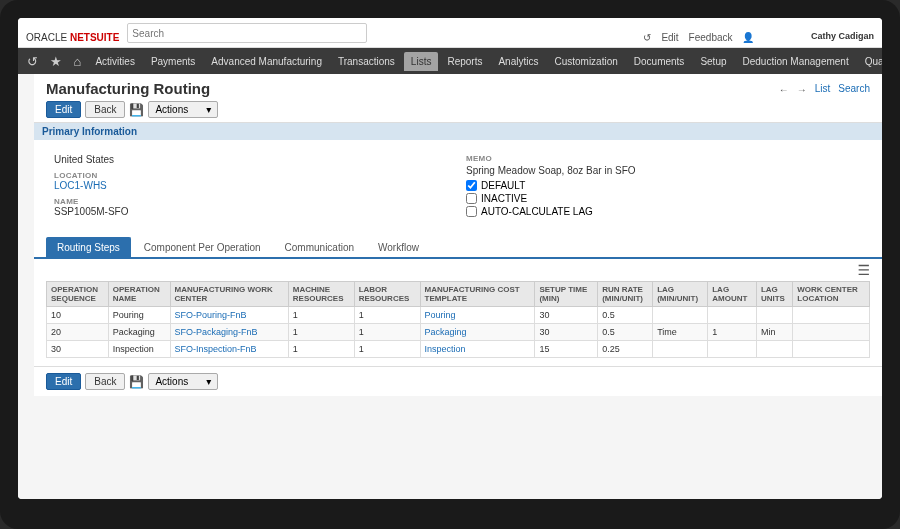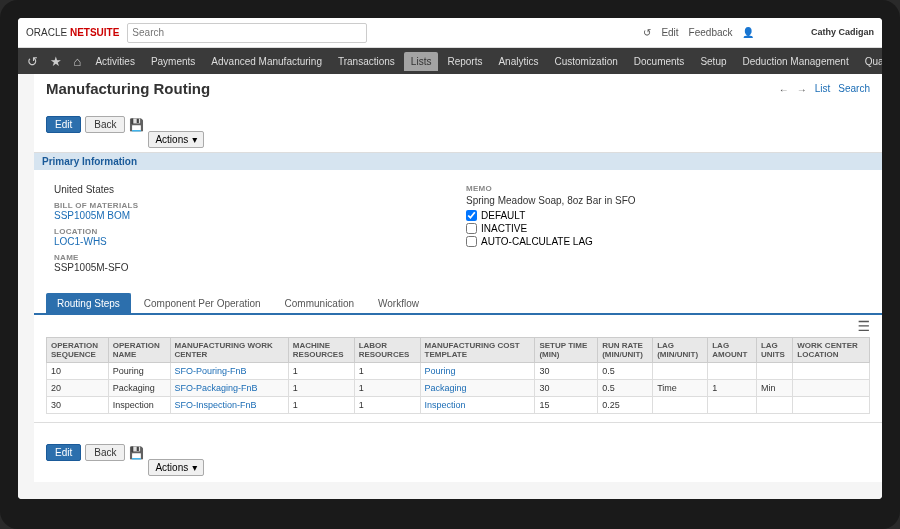--- a/index.html
+++ b/index.html
@@ -26,21 +26,21 @@
       background: #fff;
       border-radius: 4px;
       overflow: hidden;
       display: flex;
       flex-direction: column;
     }
     
     .top-bar {
       background: #fff;
       display: flex;
-      align-items: center;
+      align-items: flex-end;
       padding: 4px 8px;
       border-bottom: 1px solid #ddd;
       height: 30px;
       gap: 8px;
     }
     .oracle-logo {
       font-size: 10px;
       font-weight: bold;
       color: #c00;
       white-space: nowrap;
@@ -143,28 +143,27 @@
       color: #333;
     }
     .btn.primary {
       background: #2c6fad;
       color: #fff;
       border-color: #1a5a99;
     }
     .actions-btn {
       display: flex;
       align-items: center;
-      gap: 4px;
+      gap: 18px;
       font-size: 10px;
       padding: 2px 6px;
       border: 1px solid #aaa;
       background: #f0f0f0;
       border-radius: 2px;
       cursor: pointer;
-      margin-top: 30px;
     }
     
     .section {
       background: #fff;
       margin: 0;
       padding: 8px 12px;
     }
     .section-header {
       background: #d6e4f0;
       padding: 3px 8px;
@@ -351,24 +350,20 @@
         </div>
       </div>
 
       <div>
         <div class="section-header">Primary Information</div>
         <div class="section">
           <div class="info-grid">
             <div class="info-left">
               <div class="field-group">
                 <div class="field-value">United States</div>
-              </div>
-              <div class="field-group">
-                <div class="field-label">BILL OF MATERIALS</div>
-                <div class="field-value link">SSP1005M BOM</div>
               </div>
               <div class="field-group">
                 <div class="field-label">LOCATION</div>
                 <div class="field-value link">LOC1-WHS</div>
               </div>
               <div class="field-group">
                 <div class="field-label">NAME</div>
                 <div class="field-value">SSP1005M-SFO</div>
               </div>
             </div>

